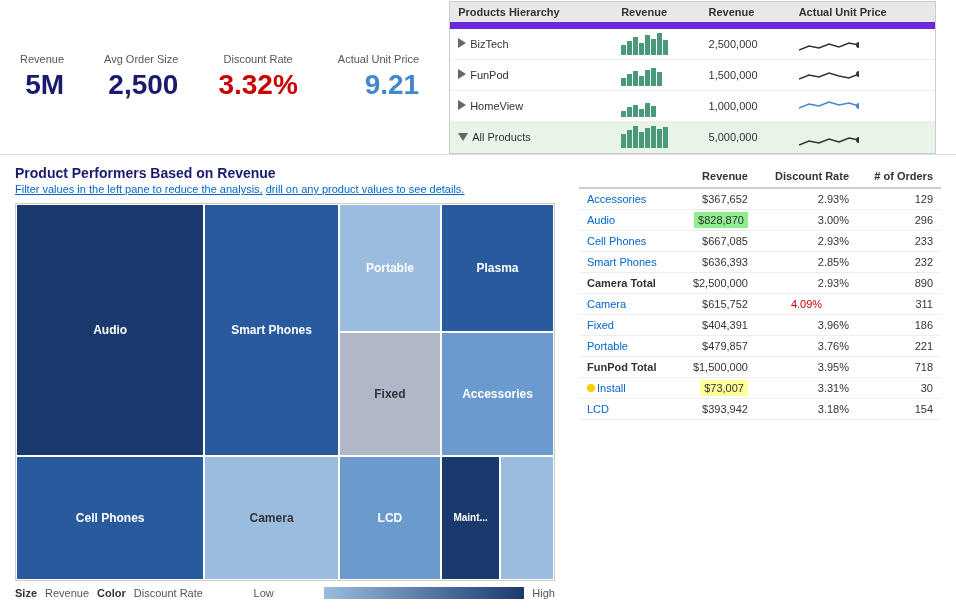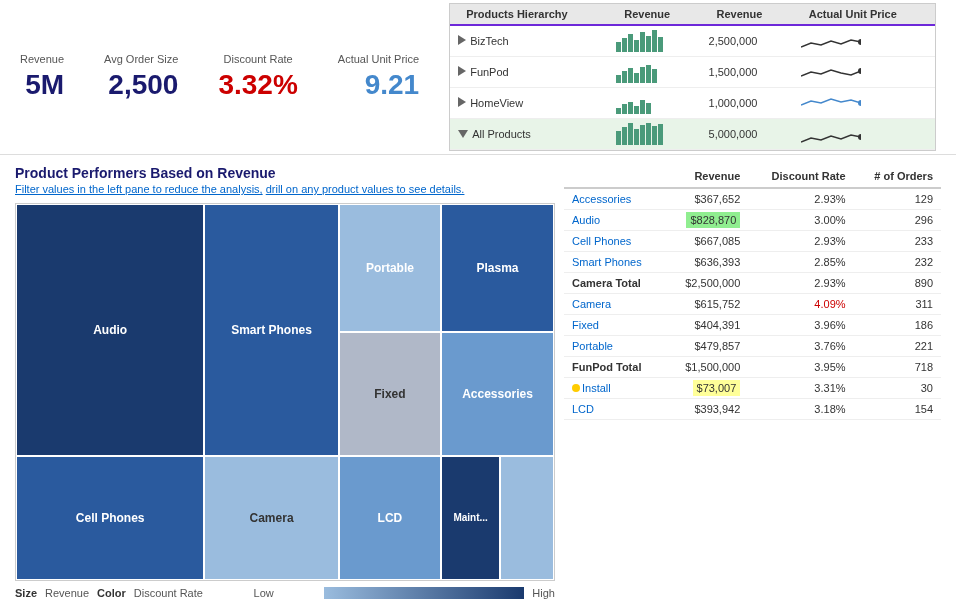--- a/index.html
+++ b/index.html
@@ -11,30 +11,30 @@
     .kpi-bar { display: flex; align-items: center; padding: 12px 20px; border-bottom: 1px solid #ddd; background: #fff; height: 155px; }
     .kpi-metrics { display: flex; gap: 40px; flex: 0 0 auto; }
     .kpi-item { text-align: center; }
     .kpi-label { font-size: 11px; color: #555; margin-bottom: 4px; }
     .kpi-value { font-size: 28px; font-weight: bold; color: #1a1a6e; text-align: right; }
     .kpi-value.red { color: #cc0000; }
     .kpi-value.blue-light { color: #4488cc; }
 
     .products-table-top { flex: 1; margin-left: 30px; border: 1px solid #ccc; }
     .products-table-top table { width: 100%; border-collapse: collapse; font-size: 11px; }
-    .products-table-top th { background: #e8e8e8; padding: 4px 16px; text-align: left; border-bottom: 2px solid #6d28d9; font-weight: bold; color: #333; }
+    .products-table-top th { background: #e8e8e8; padding: 4px 8px; text-align: left; border-bottom: 7px solid #6d28d9; font-weight: bold; color: #333; }
     .products-table-top td { padding: 3px 8px; border-bottom: 1px solid #eee; }
     .products-table-top tr.all-products { background: #e8f4e8; }
     .mini-bar-container { display: flex; gap: 1px; align-items: flex-end; height: 22px; }
     .mini-bar { background: #4a9a7a; width: 5px; }
     .triangle-right { display: inline-block; width: 0; height: 0; border-top: 5px solid transparent; border-bottom: 5px solid transparent; border-left: 8px solid #666; margin-right: 4px; cursor: pointer; }
     .triangle-down { display: inline-block; width: 0; height: 0; border-left: 5px solid transparent; border-right: 5px solid transparent; border-top: 8px solid #666; margin-right: 4px; cursor: pointer; }
 
     
-    .bottom-section { display: flex; flex: 1; padding: 10px 15px; gap: 9px; }
+    .bottom-section { display: flex; flex: 1; padding: 10px 15px; gap: 24px; }
 
     
     .left-panel { flex: 0 0 540px; display: flex; flex-direction: column; }
     .chart-title { font-size: 14px; font-weight: bold; color: #1a1a6e; margin-bottom: 2px; }
     .chart-subtitle { font-size: 11px; color: #cc6600; margin-bottom: 8px; }
     .chart-subtitle span { color: #0066cc; text-decoration: underline; cursor: pointer; }
 
     .treemap { flex: 1; position: relative; background: #fff; border: 1px solid #ccc; display: flex; min-height: 320px; }
     .treemap-inner { width: 100%; height: 100%; position: relative; }
 
@@ -278,21 +278,21 @@
   </tr>
             <tr>
     <td class="black">Camera Total</td>
     <td>$2,500,000</td>
     <td style="">2.93%</td>
     <td>890</td>
   </tr>
             <tr>
     <td class="">Camera</td>
     <td>$615,752</td>
-    <td style="color:#cc0000;">4.09%</td>
+    <td style="color:#cc0000;text-align:center;">4.09%</td>
     <td>311</td>
   </tr>
             <tr>
     <td class="">Fixed</td>
     <td>$404,391</td>
     <td style="">3.96%</td>
     <td>186</td>
   </tr>
             <tr>
     <td class="">Portable</td>

